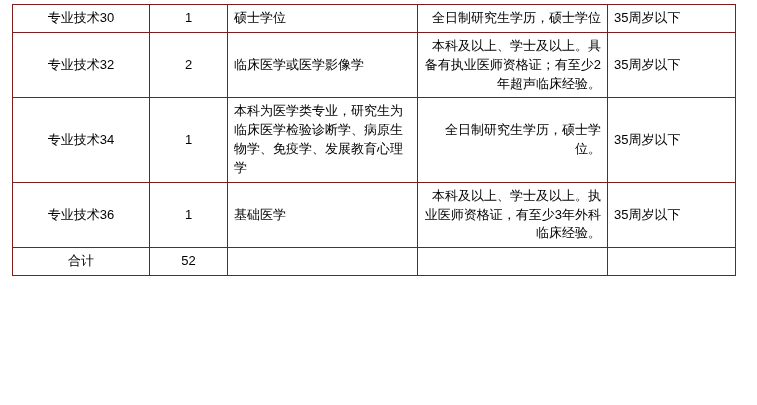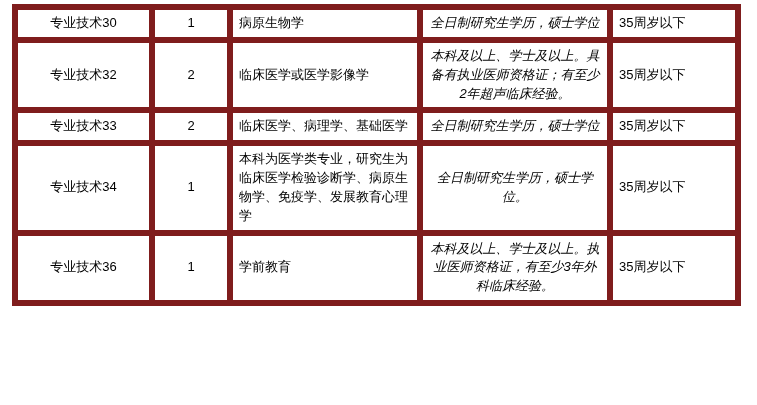--- a/index.html
+++ b/index.html
@@ -21,21 +21,21 @@
     box-sizing: border-box;
   }
   table.job-table {
     border-collapse: collapse;
     width: 723px;
     margin-left: 12px;
     margin-top: 4px;
     table-layout: fixed;
   }
   table.job-table td {
-    border: 6px solid #7f1d1d;
+    border: 1px solid #7f1d1d;
     vertical-align: middle;
     font-size: 13px;
     line-height: 1.45;
     padding: 4px 6px;
     box-sizing: border-box;
   }
   
   col.c-post   { width: 137px; }
   col.c-num    { width: 78px; }
   col.c-major  { width: 190px; }
@@ -45,22 +45,21 @@
   td.post {
     text-align: center;
   }
   td.num {
     text-align: center;
   }
   td.major {
     text-align: left;
   }
   td.degree {
-    text-align: center;
-    font-style: italic;
+    text-align: right;
   }
   td.age {
     text-align: left;
   }
   td.total-label {
     text-align: center;
   }
   td.total-num {
     text-align: center;
   }
@@ -75,47 +74,47 @@
       <col class="c-post">
       <col class="c-num">
       <col class="c-major">
       <col class="c-degree">
       <col class="c-age">
     </colgroup>
     <tbody>
       <tr>
         <td class="post">专业技术30</td>
         <td class="num">1</td>
-        <td class="major">病原生物学</td>
+        <td class="major">硕士学位</td>
         <td class="degree">全日制研究生学历，硕士学位</td>
         <td class="age">35周岁以下</td>
       </tr>
       <tr>
         <td class="post">专业技术32</td>
         <td class="num">2</td>
         <td class="major">临床医学或医学影像学</td>
         <td class="degree">本科及以上、学士及以上。具备有执业医师资格证；有至少2年超声临床经验。</td>
-        <td class="age">35周岁以下</td>
-      </tr>
-      <tr>
-        <td class="post">专业技术33</td>
-        <td class="num">2</td>
-        <td class="major">临床医学、病理学、基础医学</td>
-        <td class="degree">全日制研究生学历，硕士学位</td>
         <td class="age">35周岁以下</td>
       </tr>
       <tr>
         <td class="post">专业技术34</td>
         <td class="num">1</td>
         <td class="major">本科为医学类专业，研究生为临床医学检验诊断学、病原生物学、免疫学、发展教育心理学</td>
         <td class="degree">全日制研究生学历，硕士学位。</td>
         <td class="age">35周岁以下</td>
       </tr>
       <tr>
         <td class="post">专业技术36</td>
         <td class="num">1</td>
-        <td class="major">学前教育</td>
+        <td class="major">基础医学</td>
         <td class="degree">本科及以上、学士及以上。执业医师资格证，有至少3年外科临床经验。</td>
         <td class="age">35周岁以下</td>
+      </tr>
+      <tr>
+        <td class="total-label">合计</td>
+        <td class="total-num">52</td>
+        <td class="empty"></td>
+        <td class="empty"></td>
+        <td class="empty"></td>
       </tr>
     </tbody>
   </table>
 </div>
 
 </body></html>

